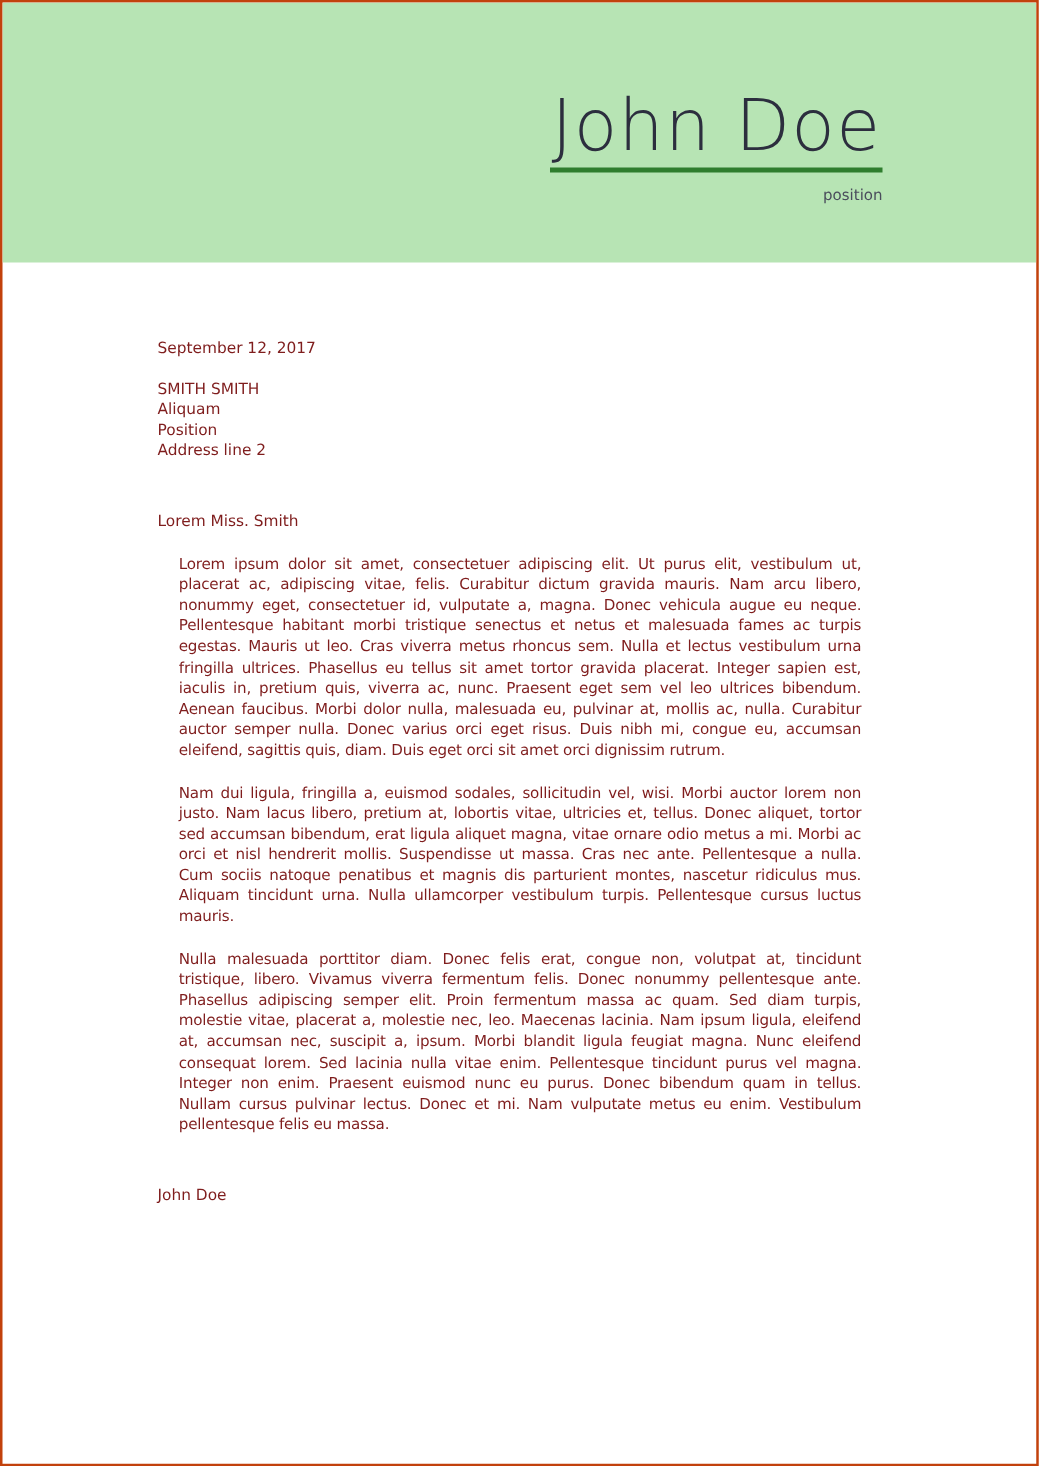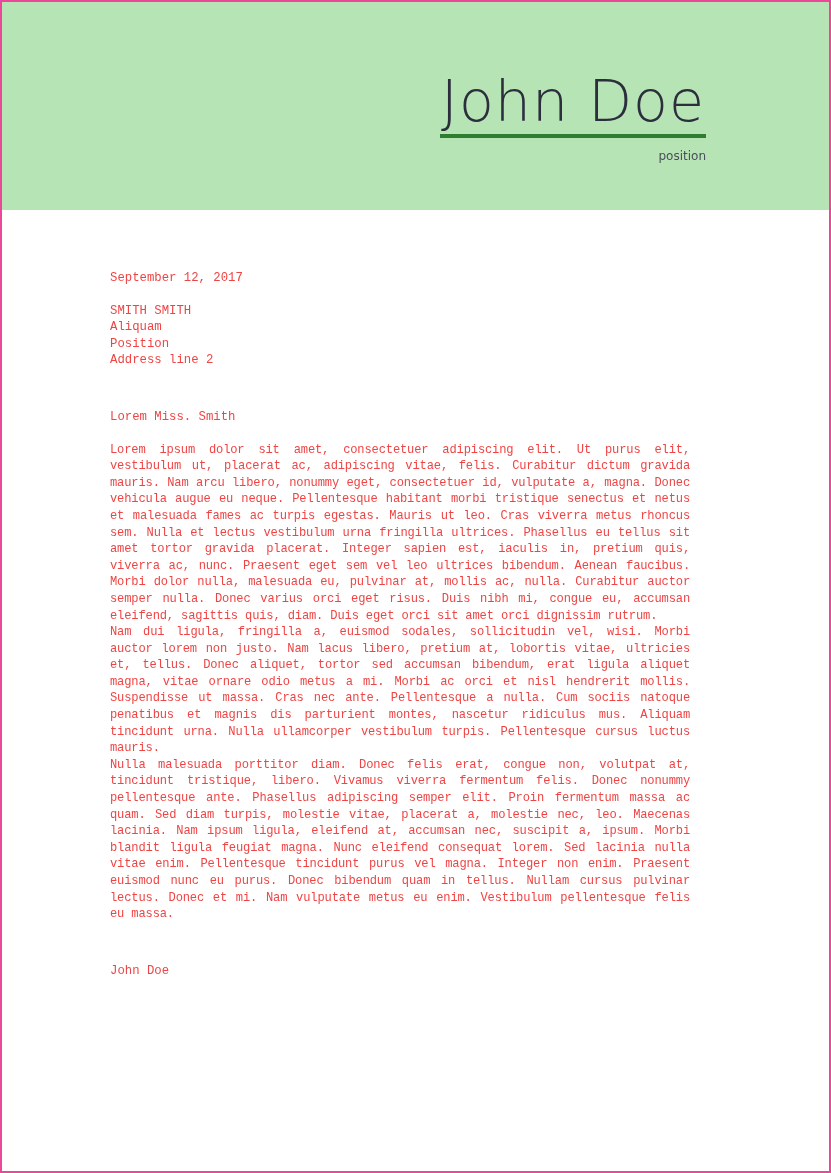--- a/index.html
+++ b/index.html
@@ -5,21 +5,21 @@
     html, body { margin: 0; padding: 0; }
     body {
       width: 831px; height: 1173px;
       background: #ffffff;
       font-family: "DejaVu Sans", sans-serif;
       color: #2e2e3e;
     }
     .page {
       position: relative;
       width: 827px; height: 1169px;
-      border: 2px solid #ec4899;
+      border: 2px solid #c2410c;
       background: #ffffff;
       overflow: hidden;
     }
     .header {
       position: absolute; left: 0; top: 0;
       width: 827px; height: 208px;
       background: #b7e4b4;
     }
     .name {
       position: absolute;
@@ -35,32 +35,31 @@
       height: 72px;
     }
     .position {
       position: absolute;
       right: 123px; top: 147px;
       font-size: 12px;
       color: #4a4d5c;
     }
     .content {
       position: absolute;
-      left: 108px; top: 268px;
+      left: 124px; top: 268px;
       width: 580px;
       font-size: 12.3px;
       line-height: 16.6px;
-      color: #ef4444;
-      font-family: Liberation Mono, monospace;
+      color: #7f1d1d;
     }
     .date { margin: 0 0 16px 0; }
     .recipient div { margin: 0; }
     .salutation { margin: 40px 0 16px 0; }
     .body p {
-      margin: 0;
+      margin: 17px;
       text-align: justify;
       font-size: 12.1px;
       letter-spacing: -0.15px;
     }
     .signature { margin-top: 40px; }
   </style>
 </head>
 <body>
 
 <div class="page">

